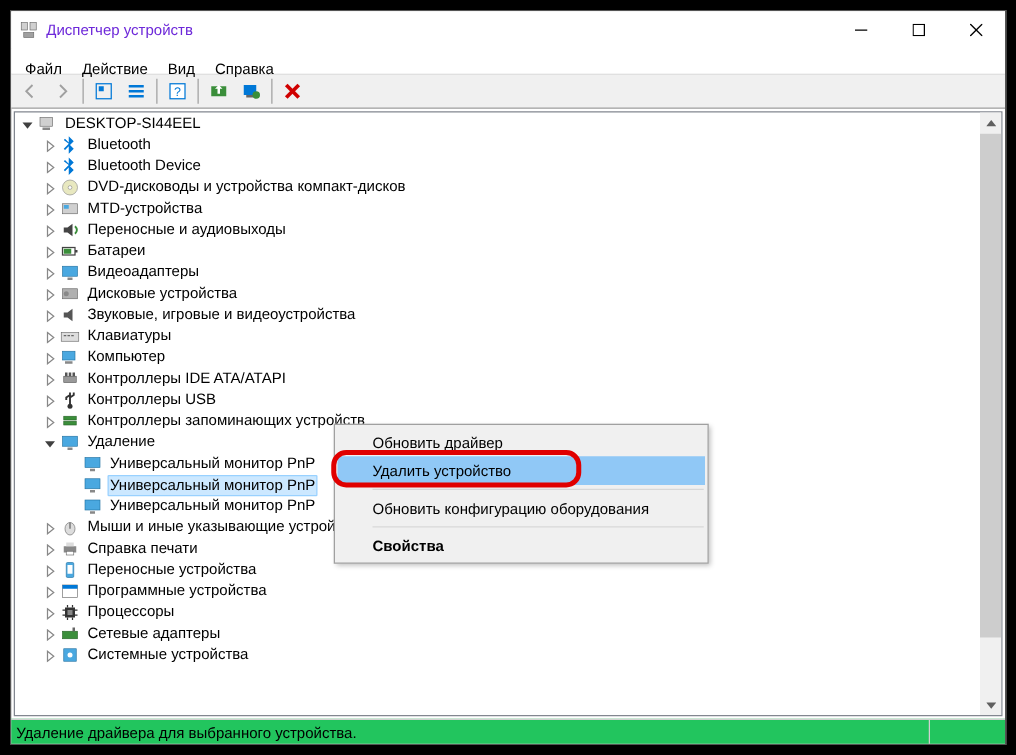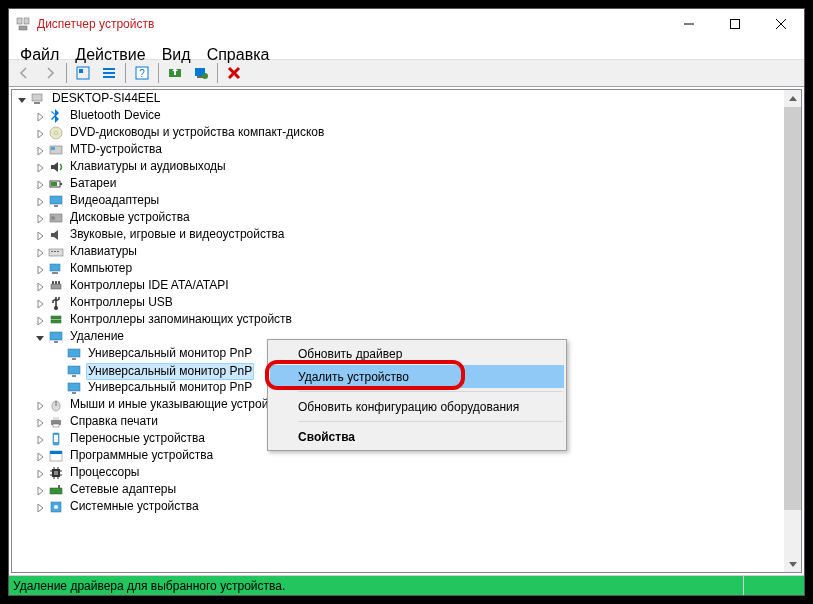--- a/index.html
+++ b/index.html
@@ -25,21 +25,21 @@
     display: flex;
     align-items: center;
     padding-left: 6px;
     background: #fff;
     position: relative;
   }
   .titlebar .app-icon {
     width: 16px; height: 16px; margin-right: 6px;
     display: inline-flex; align-items: center; justify-content: center;
   }
-  .titlebar .title { font-size: 12px; color: #b91c1c; }
+  .titlebar .title { font-size: 12px; color: #6d28d9; }
   .win-controls {
     position: absolute; right: 0; top: 0;
     display: flex;
   }
   .win-btn {
     width: 46px; height: 30px;
     display: flex; align-items: center; justify-content: center;
     color: #000; font-family: Arial;
   }
   .win-btn svg { stroke: #000; }
@@ -47,21 +47,21 @@
   .menubar {
     height: 20px;
     display: flex;
     align-items: center;
     padding-left: 4px;
     gap: 2px;
     background: #fff;
   }
   .menubar .menu-item {
     padding: 2px 7px;
-    font-size: 16px;
+    font-size: 12px;
     margin-top: 12px;
   }
   
   .toolbar {
     height: 28px;
     background: #f0f0f0;
     border-top: 1px solid #e0e0e0;
     border-bottom: 1px solid #a0a0a0;
     display: flex;
     align-items: center;
@@ -309,20 +309,33 @@
             <span class="expander">
               <svg width="10" height="10">
                 <path d="M3 1 L8 5 L3 9 Z" fill="none" stroke="#888" stroke-width="1"></path>
               </svg>
             </span>
             <span class="icon">
               <svg width="16" height="16">
                 <path d="M7 1 L11 5 L8 8 L11 11 L7 15 L7 9 L4 12 L3 11 L7 7 L3 4 L4 3 L7 6 Z" fill="#0078d7"></path>
               </svg>
             </span>
+            <span class="label">Bluetooth</span>
+          </div>
+          <div class="node indent-1">
+            <span class="expander">
+              <svg width="10" height="10">
+                <path d="M3 1 L8 5 L3 9 Z" fill="none" stroke="#888" stroke-width="1"></path>
+              </svg>
+            </span>
+            <span class="icon">
+              <svg width="16" height="16">
+                <path d="M7 1 L11 5 L8 8 L11 11 L7 15 L7 9 L4 12 L3 11 L7 7 L3 4 L4 3 L7 6 Z" fill="#0078d7"></path>
+              </svg>
+            </span>
             <span class="label">Bluetooth Device</span>
           </div>
           <div class="node indent-1">
             <span class="expander">
               <svg width="10" height="10">
                 <path d="M3 1 L8 5 L3 9 Z" fill="none" stroke="#888" stroke-width="1"></path>
               </svg>
             </span>
             <span class="icon">
               <svg width="16" height="16">
@@ -351,21 +364,21 @@
               <svg width="10" height="10">
                 <path d="M3 1 L8 5 L3 9 Z" fill="none" stroke="#888" stroke-width="1"></path>
               </svg>
             </span>
             <span class="icon">
               <svg width="16" height="16">
                 <path d="M3 6 L6 6 L10 3 L10 13 L6 10 L3 10 Z" fill="#444"></path>
                 <path d="M12 5 Q15 8 12 11" fill="none" stroke="#3a8e3a" stroke-width="1.5"></path>
               </svg>
             </span>
-            <span class="label">Клавиатуры и аудиовыходы</span>
+            <span class="label">Переносные и аудиовыходы</span>
           </div>
           <div class="node indent-1">
             <span class="expander">
               <svg width="10" height="10">
                 <path d="M3 1 L8 5 L3 9 Z" fill="none" stroke="#888" stroke-width="1"></path>
               </svg>
             </span>
             <span class="icon">
               <svg width="16" height="16">
                 <rect x="2" y="5" width="10" height="6" fill="none" stroke="#444"></rect>

